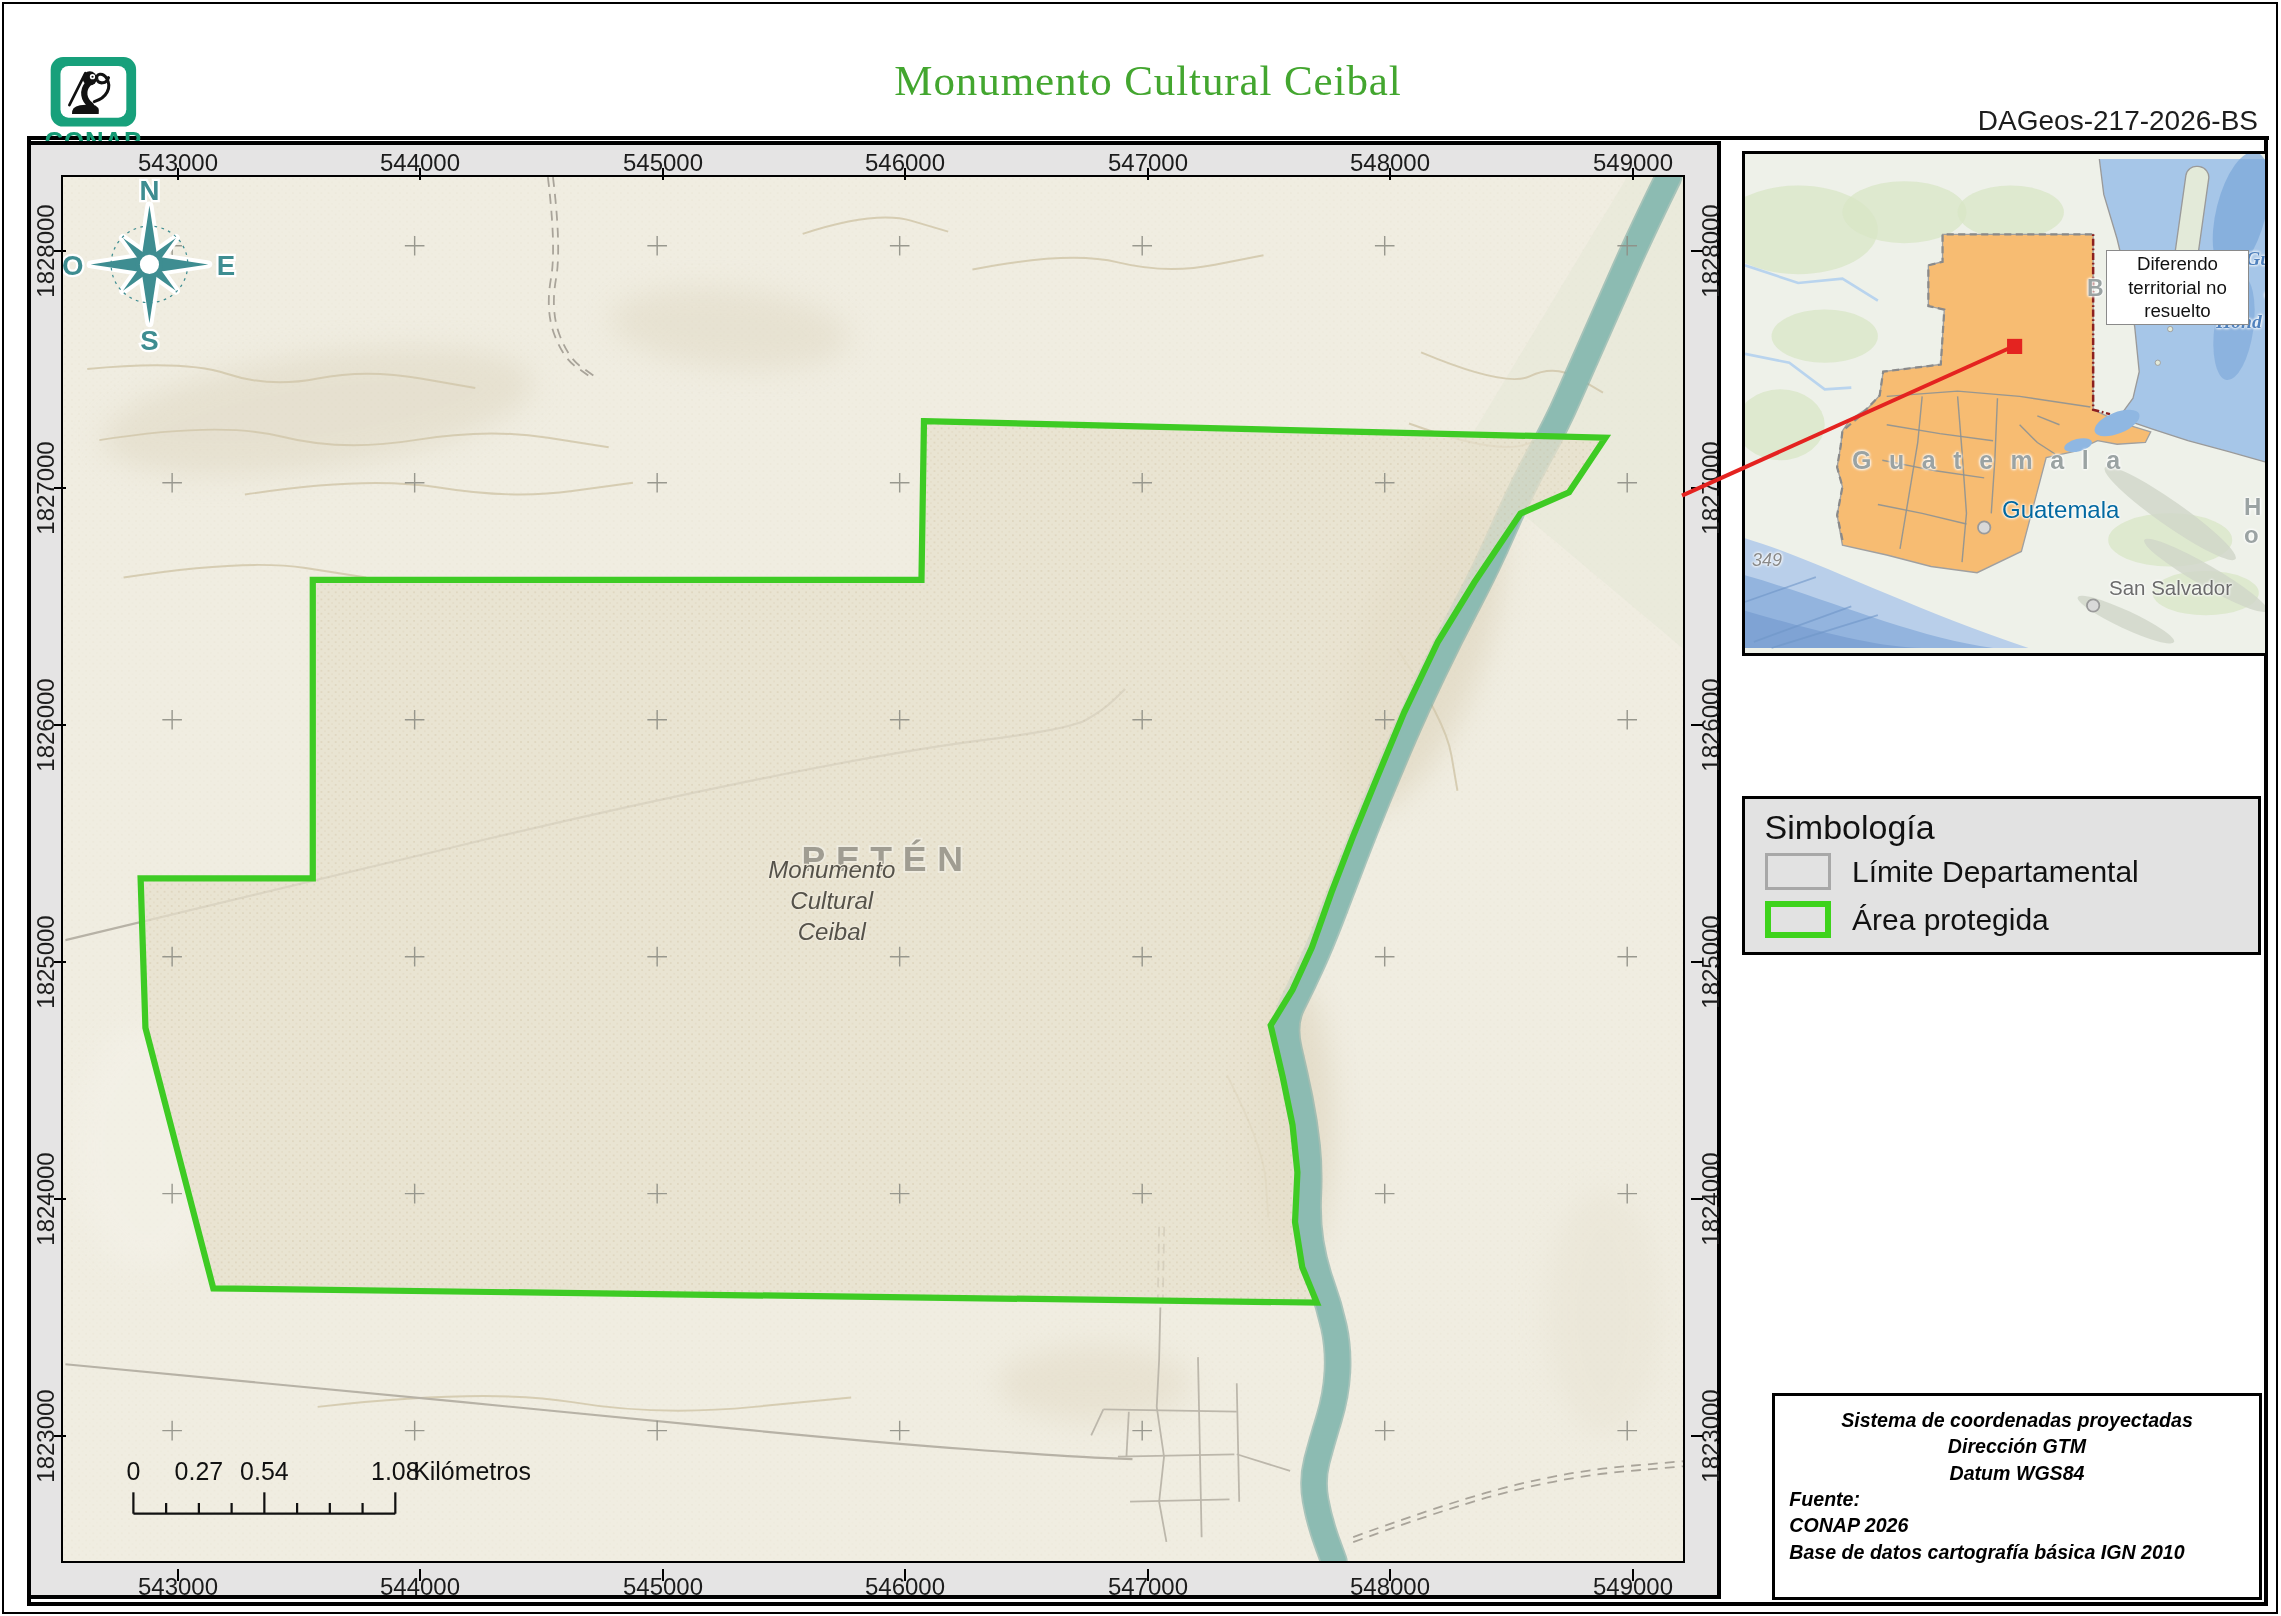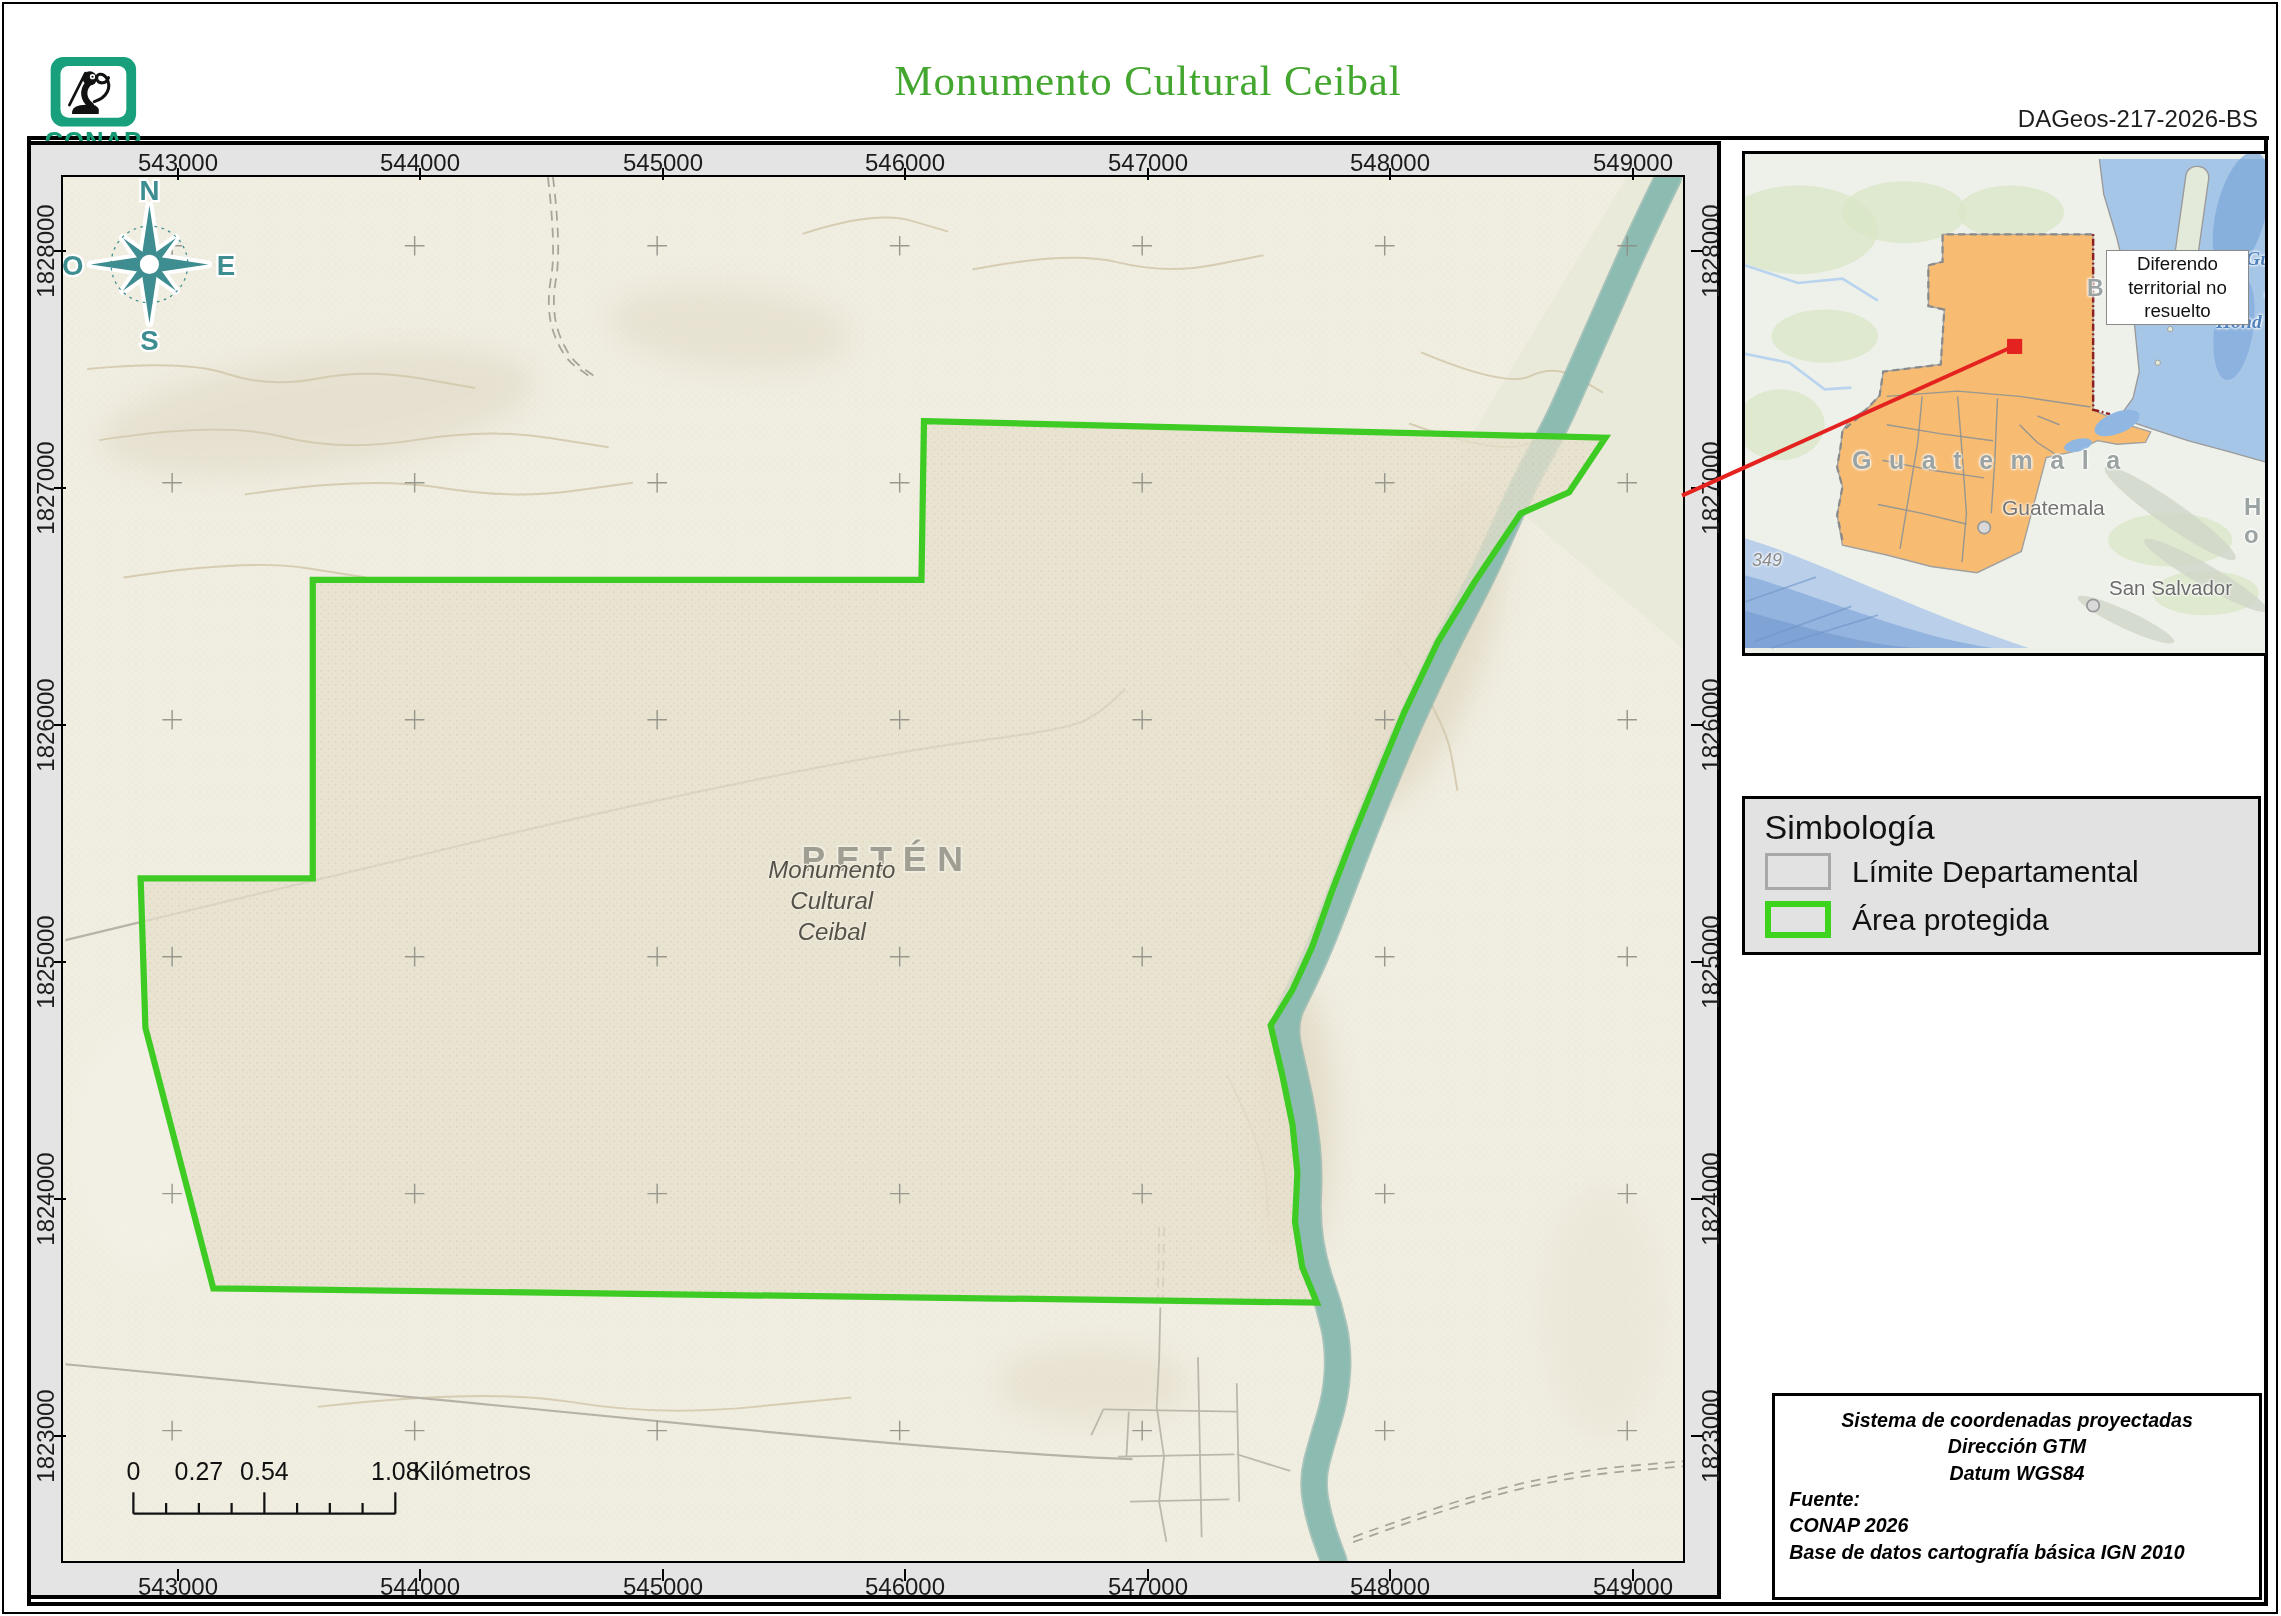--- a/index.html
+++ b/index.html
@@ -3,21 +3,21 @@
 <meta charset="utf-8">
 <style>
   html,body{margin:0;padding:0;background:#fff;font-family:"Liberation Sans",sans-serif;}
   .page{position:relative;width:2281px;height:1616px;background:#fff;overflow:hidden;}
   .page-border{position:absolute;left:1.8px;top:1.8px;width:2272px;height:1608px;border:2.7px solid #000;}
   .frame{position:absolute;left:27px;top:31px;width:2233px;height:1567px;border:4.5px solid #000;}
   
   .header{position:absolute;left:27px;top:31px;width:2242px;height:105px;border-bottom:4.5px solid #000;background:#fff;}
   .title{position:absolute;left:0;right:0;top:25px;text-align:center;font-size:43px;letter-spacing:0.9px;color:#43a62f;font-family:Liberation Serif, serif;}
   .logo{position:absolute;left:11.6px;top:19px;width:107px;height:105px;}
-  .doccode{position:absolute;right:23px;top:105px;font-size:24px;color:#1d1d1d;}
+  .doccode{position:absolute;right:23px;top:105px;font-size:28px;color:#1d1d1d;}
   
   .map-block{position:absolute;left:27px;top:141px;width:1686px;height:1450px;border:4.5px solid #000;background:#e5e4e4;}
   .map-frame{position:absolute;left:30px;top:30px;width:1620px;height:1384px;border:2.7px solid #000;background:#f0ede1;overflow:hidden;}
   .axis-label{position:absolute;font-size:24px;color:#1c1c1c;transform:translate(-50%,0);white-space:nowrap;}
   .axis-label.side{transform:translate(-50%,-50%) rotate(-90deg);}
   .tick{position:absolute;background:#000;}
   
   .inset{position:absolute;left:1742px;top:151px;width:520px;height:499px;border:3.6px solid #000;background:#eef1e9;overflow:hidden;}
   .inset-label{position:absolute;white-space:pre-line;text-shadow:0 0 2.7px #fff,0 0 2.7px #fff,0 0 3.6px #fff;}
   .callout{position:absolute;left:361px;top:96px;width:141px;height:73px;background:#fff;border:0.9px solid #8a8a8a;
@@ -313,21 +313,21 @@
           <polyline points="110,430 104,402 110,370 104,348 108,324 110,307 130,290 152,267 156,240 221,232 225,170 207,166 207,120 223,116 223,85 393,85" fill="none" stroke="#8a8a8a" stroke-width="2.5" stroke-dasharray="8 5"></polyline>
           <polyline points="393,85 393,283 412,288" fill="none" stroke="#8c1f1f" stroke-width="2.8" stroke-dasharray="2 3 8 3"></polyline>
           <path d="M400,0 L405,40 L420,90 L432,140 L440,190 L445,240 L438,270 L422,292" fill="none" stroke="#9a9a9a" stroke-width="1.5"></path>
           <path d="M422,292 L460,305 L500,318 L545,330 L587,342" fill="none" stroke="#9a9a9a" stroke-width="1.5"></path>
           <ellipse cx="420" cy="298" rx="27" ry="12" fill="#8fb7e2" transform="rotate(-22 420 298)"></ellipse>
           <ellipse cx="376" cy="323" rx="16" ry="7" fill="#8fb7e2" transform="rotate(-14 376 323)"></ellipse>
           <circle cx="270" cy="416" r="7" fill="#d9d9d9" stroke="#9a9a9a" stroke-width="2"></circle>
           <circle cx="393" cy="504" r="7" fill="#d9d9d9" stroke="#9a9a9a" stroke-width="2"></circle>
         </svg></div>
     <div class="inset-label" style="left:107px;top:292px;font-size:25px;font-weight:bold;color:#9ba3a3;letter-spacing:5.3px;">G u a t e m a l a</div>
-    <div class="inset-label" style="left:257px;top:342px;font-size:21px;color:#737373;">Guatemala</div>
+    <div class="inset-label" style="left:257px;top:342px;font-size:24px;color:#0369a1;">Guatemala</div>
     <div class="inset-label" style="left:364px;top:422px;font-size:20.5px;color:#6c6c6c;">San Salvador</div>
     <div class="inset-label" style="left:499px;top:339px;font-size:24px;font-weight:bold;color:#9ba3a3;letter-spacing:7.1px;">H o</div>
     <div class="inset-label" style="left:342px;top:121px;font-size:23px;font-weight:bold;color:#9ba3a3;">B</div>
     <div class="inset-label" style="left:7.1px;top:396px;font-size:18px;font-style:italic;color:#8a8a8a;">349</div>
     <div class="inset-label" style="left:501px;top:94px;font-size:19.6px;font-style:italic;font-weight:bold;color:#4f81bd;font-family:'Liberation Serif',serif;">Gu</div>
     <div class="inset-label" style="left:520px;top:128px;font-size:19.6px;font-style:italic;font-weight:bold;color:#4f81bd;font-family:'Liberation Serif',serif;">o</div>
     <div class="inset-label" style="left:471px;top:157px;font-size:19.6px;font-style:italic;font-weight:bold;color:#4f81bd;font-family:'Liberation Serif',serif;">Hond</div>
     <div class="callout">Diferendo
 territorial no
 resuelto</div>

